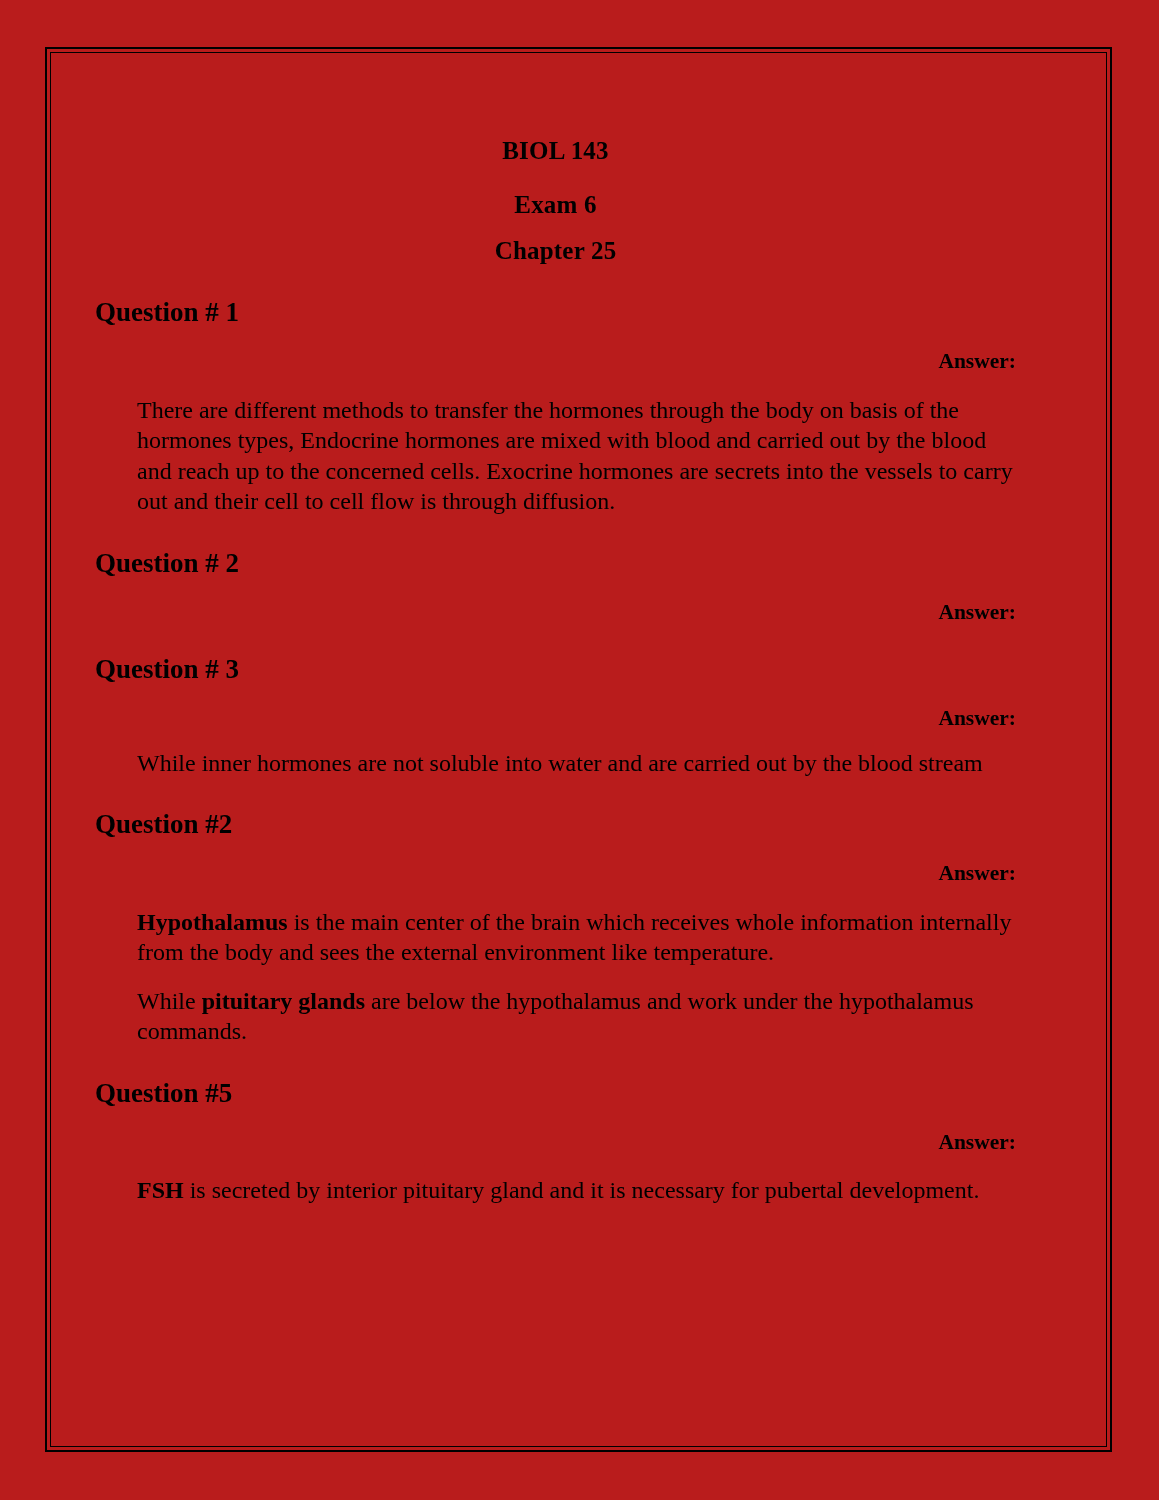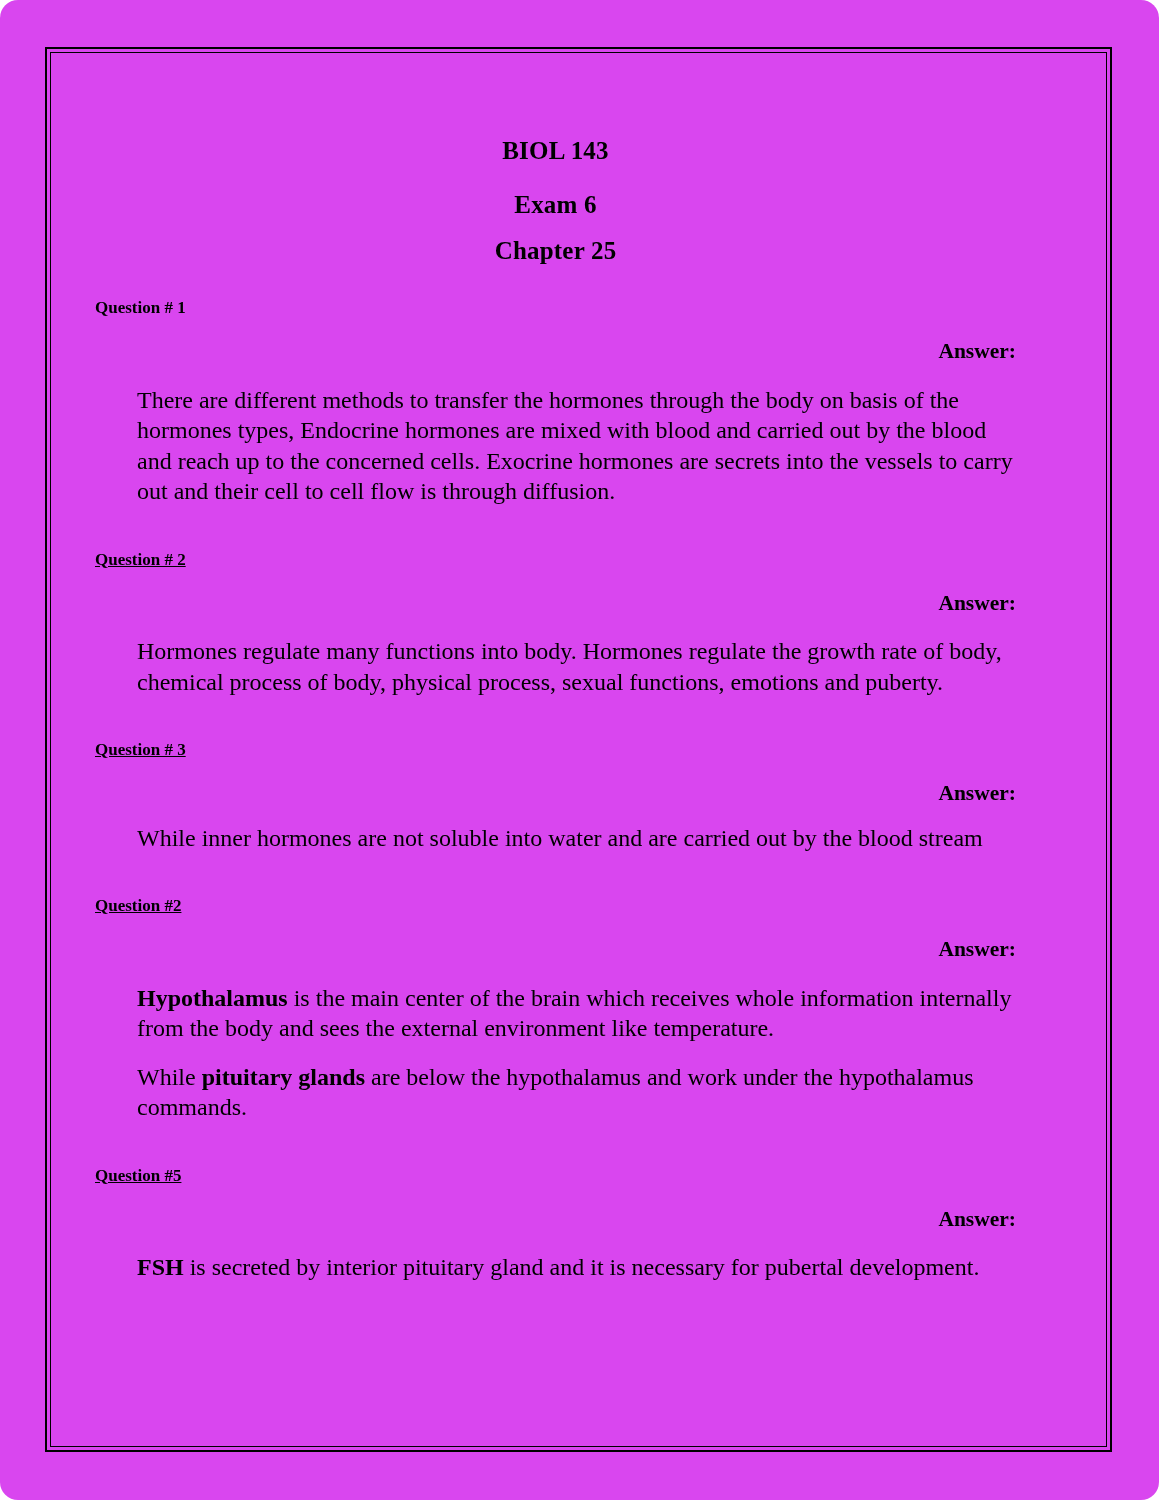--- a/index.html
+++ b/index.html
@@ -13,23 +13,22 @@
     font-family: "Liberation Serif", "DejaVu Serif", serif;
     color: #000000;
     -webkit-font-smoothing: antialiased;
   }
   .page {
     position: absolute;
     left: 0;
     top: 0;
     width: 1159px;
     height: 1500px;
-    background: #d946ef;
+    background: #b91c1c;
     overflow: hidden;
-    border-radius: 18px;
   }
   
   .page-frame-outer {
     position: absolute;
     left: 45px;
     top: 47px;
     width: 1067px;
     height: 1405px;
     border: 2px solid #000000;
     box-sizing: border-box;
@@ -59,27 +58,27 @@
     margin: 0 0 0 0;
     padding: 0;
     letter-spacing: 0.2px;
   }
   .title-1 { margin-top: 18px; }
   .title-2 { margin-top: 29px; }
   .title-3 { margin-top: 21px; }
 
   .q-heading {
     font-weight: bold;
-    font-size: 17px;
+    font-size: 27px;
     line-height: 1.0;
     margin: 0;
     padding: 0;
   }
   .q-heading.first { margin-top: 36px; }
-  .q-heading.subsequent { margin-top: 44px; text-decoration: underline; }
+  .q-heading.subsequent { margin-top: 33px; }
 
   .answer-label {
     font-weight: bold;
     font-size: 21.5px;
     line-height: 1.0;
     margin: 25px 0 0 0;
     padding: 0;
     text-align: right;
   }
 
@@ -117,23 +116,20 @@
         <div>
           <div class="q-heading first">Question # 1</div>
           <div class="answer-label">Answer:</div>
           <div class="answer-body">
             <p class="answer-para first-para"><span>There are different methods to transfer the hormones through the body on basis of the hormones types, Endocrine hormones are mixed with blood and carried out by the blood and reach up to the concerned cells. Exocrine hormones are secrets into the vessels to carry out and their cell to cell flow is through diffusion.</span></p>
           </div>
         </div>
         <div>
           <div class="q-heading subsequent">Question # 2</div>
           <div class="answer-label">Answer:</div>
-          <div class="answer-body">
-            <p class="answer-para first-para"><span>Hormones regulate many functions into body.  Hormones regulate the growth rate of body, chemical process of body, physical process, sexual functions, emotions and puberty.</span></p>
-          </div>
         </div>
         <div>
           <div class="q-heading subsequent">Question # 3</div>
           <div class="answer-label">Answer:</div>
           <div class="answer-body">
             <p class="answer-para next-para"><span>While inner hormones are not soluble into water and are carried out by the blood stream</span></p>
           </div>
         </div>
         <div>
           <div class="q-heading subsequent">Question #2</div>

